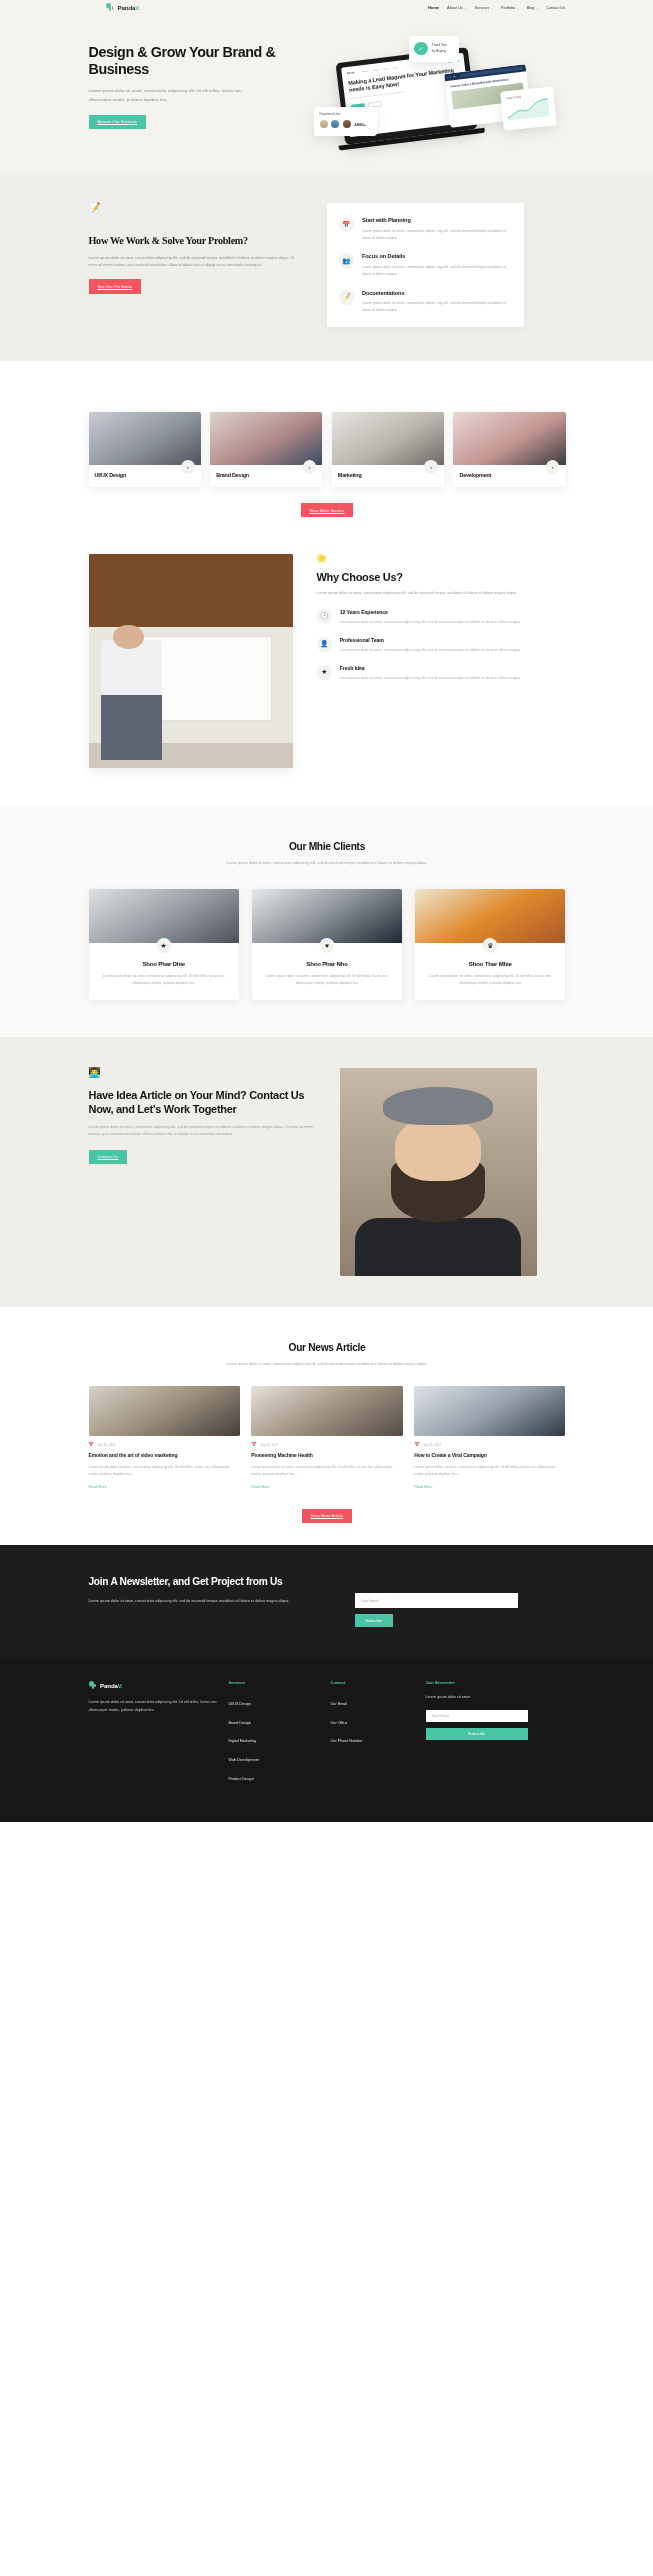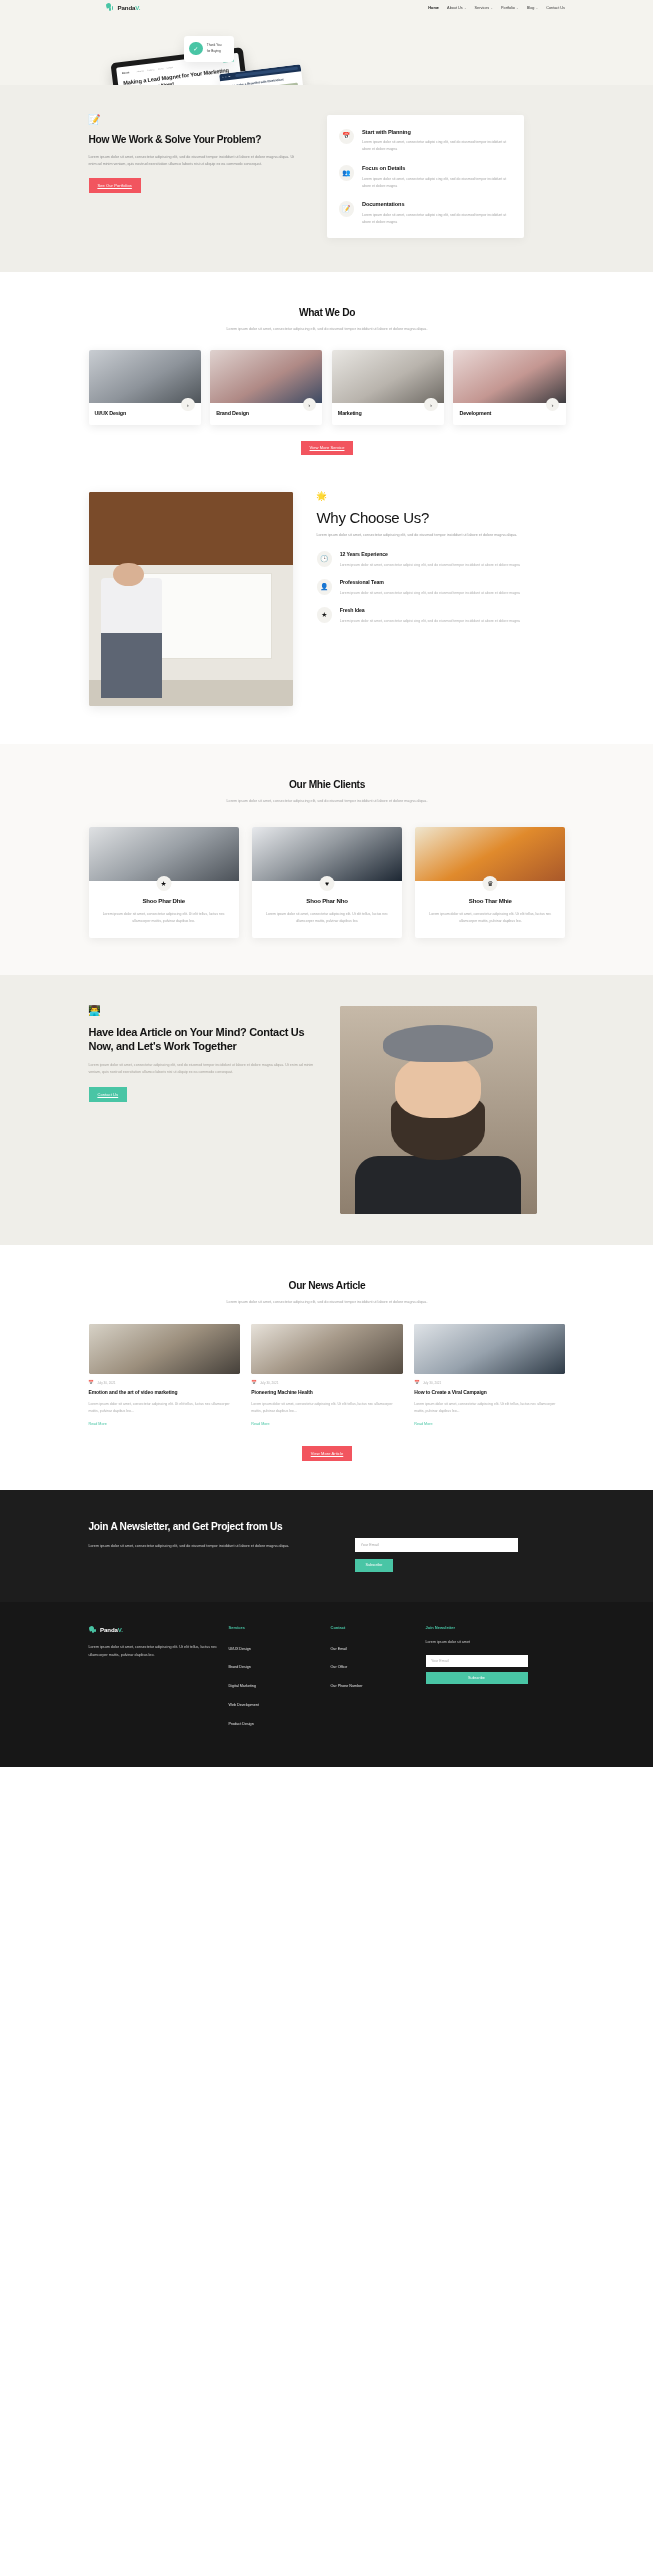--- a/index.html
+++ b/index.html
@@ -128,22 +128,22 @@
     transform:rotate(-6deg);
   }
   .ct-label { font-size:3px; color:#555; }
 
   
   .sec-howwework { background:#efeee9; padding:30px 0 34px; }
   .how-inner { width:477px; margin:0 auto; display:flex; gap:27px; }
   .how-left { width:211px; }
   .emoji-box { font-size:10.2px; line-height:1; }
   h2.sec-title-left {
-    margin-top:8px; font-size:10.2px; line-height:1.28; font-weight:bold;
-    letter-spacing:-0.3px; color:#141414;
+    margin-top:21px; font-size:10.2px; line-height:1.28; font-weight:bold;
+    letter-spacing:-0.3px; color:#141414;font-family:Liberation Serif, serif;
   }
   .sec-para { margin-top:7.5px; font-size:3.7px; line-height:2.0; color:#8e8e8e; }
   .how-left .btn-red { margin-top:9.5px; }
 
   .how-card {
     width:197px; background:#fff; border-radius:2px; padding:13.6px 12.3px 12.3px;
     box-shadow:0 2px 9.5px rgba(0,0,0,.05); align-self:flex-start;
   }
   .how-item { display:flex; gap:7.5px; margin-bottom:11.6px; }
   .how-item:last-child { margin-bottom:0; }
@@ -199,21 +199,21 @@
   .why-img .head {
     position:absolute; left:12%; bottom:56%; width:15%; height:11%;
     background:#d9b194; border-radius:50%;
   }
   .why-img .floor {
     position:absolute; left:0; bottom:0; width:100%; height:12%; background:#cfc9bd;
   }
   .why-right { width:225px; }
   .why-right .emoji-box { font-size:8.9px; }
   h2.why-title {
-    margin-top:7.5px; font-size:15px; font-weight:normal; letter-spacing:-0.3px; color:#141414;
+    margin-top:7.5px; font-size:11px; font-weight:bold; letter-spacing:-0.3px; color:#141414;
   }
   .why-para { margin-top:6.8px; font-size:3.7px; line-height:2.0; color:#9a9a9a; }
   .why-list { margin-top:11.6px; }
   .why-item { display:flex; gap:7.5px; margin-bottom:10.2px; }
   .why-item:last-child { margin-bottom:0; }
   .why-item h3 { font-size:5.2px; font-weight:bold; letter-spacing:-0.1px; color:#141414; }
   .why-item p { margin-top:4.8px; font-size:3.5px; line-height:2.0; color:#aeaeae; }
 
   
   .sec-clients { background:#faf9f7; padding:35px 0 37px; }
@@ -264,21 +264,21 @@
   .idea-img .beard {
     position:absolute; left:26%; top:44%; width:48%; height:30%;
     background:#3c3027; border-radius:18% 18% 48% 48%;
   }
   .idea-img .torso {
     position:absolute; left:8%; bottom:0; width:84%; height:28%;
     background:#24262a; border-radius:23px 23px 0 0;
   }
 
   
-  .sec-news { background:#fff; padding:35px 0 7px; }
+  .sec-news { background:#fff; padding:35px 0 0; }
   .news-grid { width:477px; margin:17.7px auto 0; display:flex; gap:11.6px; }
   .news-card { flex:1; }
   .news-img { height:50px; border-radius:1.4px; }
   .news-1 { background:linear-gradient(150deg,#d7d2c7,#9c8f7d 50%,#45403a); }
   .news-2 { background:linear-gradient(150deg,#e7e2da,#a79a8a 45%,#554c42); }
   .news-3 { background:linear-gradient(150deg,#dfe3e7,#97a2ad 50%,#2f3b47); }
   .news-date { margin-top:6.8px; display:flex; align-items:center; gap:2.7px; font-size:3.1px; color:#b0b0b0; }
   .cal-ic { font-size:4.8px; color:#c2c2c2; line-height:1; }
   .news-title {
     margin-top:4.1px; font-size:5px; font-weight:bold; line-height:1.45;
@@ -366,20 +366,25 @@
           <span class="caret">⌄</span>
         </a>
       <a href="#">
           <span>Contact Us</span>
         </a>
     </nav>
   </header>
 
   <section class="hero">
     <div class="hero-inner">
+      <div class="hero-left">
+        <h1 class="hero-title">Design &amp; Grow Your Brand &amp; Business</h1>
+        <p class="hero-sub">Lorem ipsum dolor sit amet, consectetur adipiscing elit. Ut elit tellus, luctus nec ullamcorper mattis, pulvinar dapibus leo.</p>
+        <button class="btn btn-green">Browse Our Services</button>
+      </div>
       <div class="hero-right">
         <div class="hero-art">
           <div class="laptop">
             <div class="laptop-screen">
               <div class="ls-top">
                 <span class="ls-logo">Danza</span>
                 <span class="ls-nav">
                   <span>About Us</span>
                   <span>Features</span>
                   <span>Pricing</span>
@@ -472,24 +477,20 @@
           <div>
             <h3>Documentations</h3>
             <p>Lorem ipsum dolor sit amet, consectetur adipisi cing elit, sed do eiusmod tempor incididunt ut abore et dolore magna</p>
           </div>
         </div>
       </div>
     </div>
   </section>
 
   <section class="sec-whatwedo">
-    <div class="sec-head">
-      <h2 class="sec-title">What We Do</h2>
-      <p>Lorem ipsum dolor sit amet, consectetur adipiscing elit, sed do eiusmod tempor incididunt ut labore et dolore magna aliqua.</p>
-    </div>
     <div class="svc-grid">
       <div class="svc-card">
         <div class="svc-img svc-1"></div>
         <div class="svc-arrow">›</div>
         <div class="svc-name">UI/UX Design</div>
       </div>
       <div class="svc-card">
         <div class="svc-img svc-2"></div>
         <div class="svc-arrow">›</div>
         <div class="svc-name">Brand Design</div>

